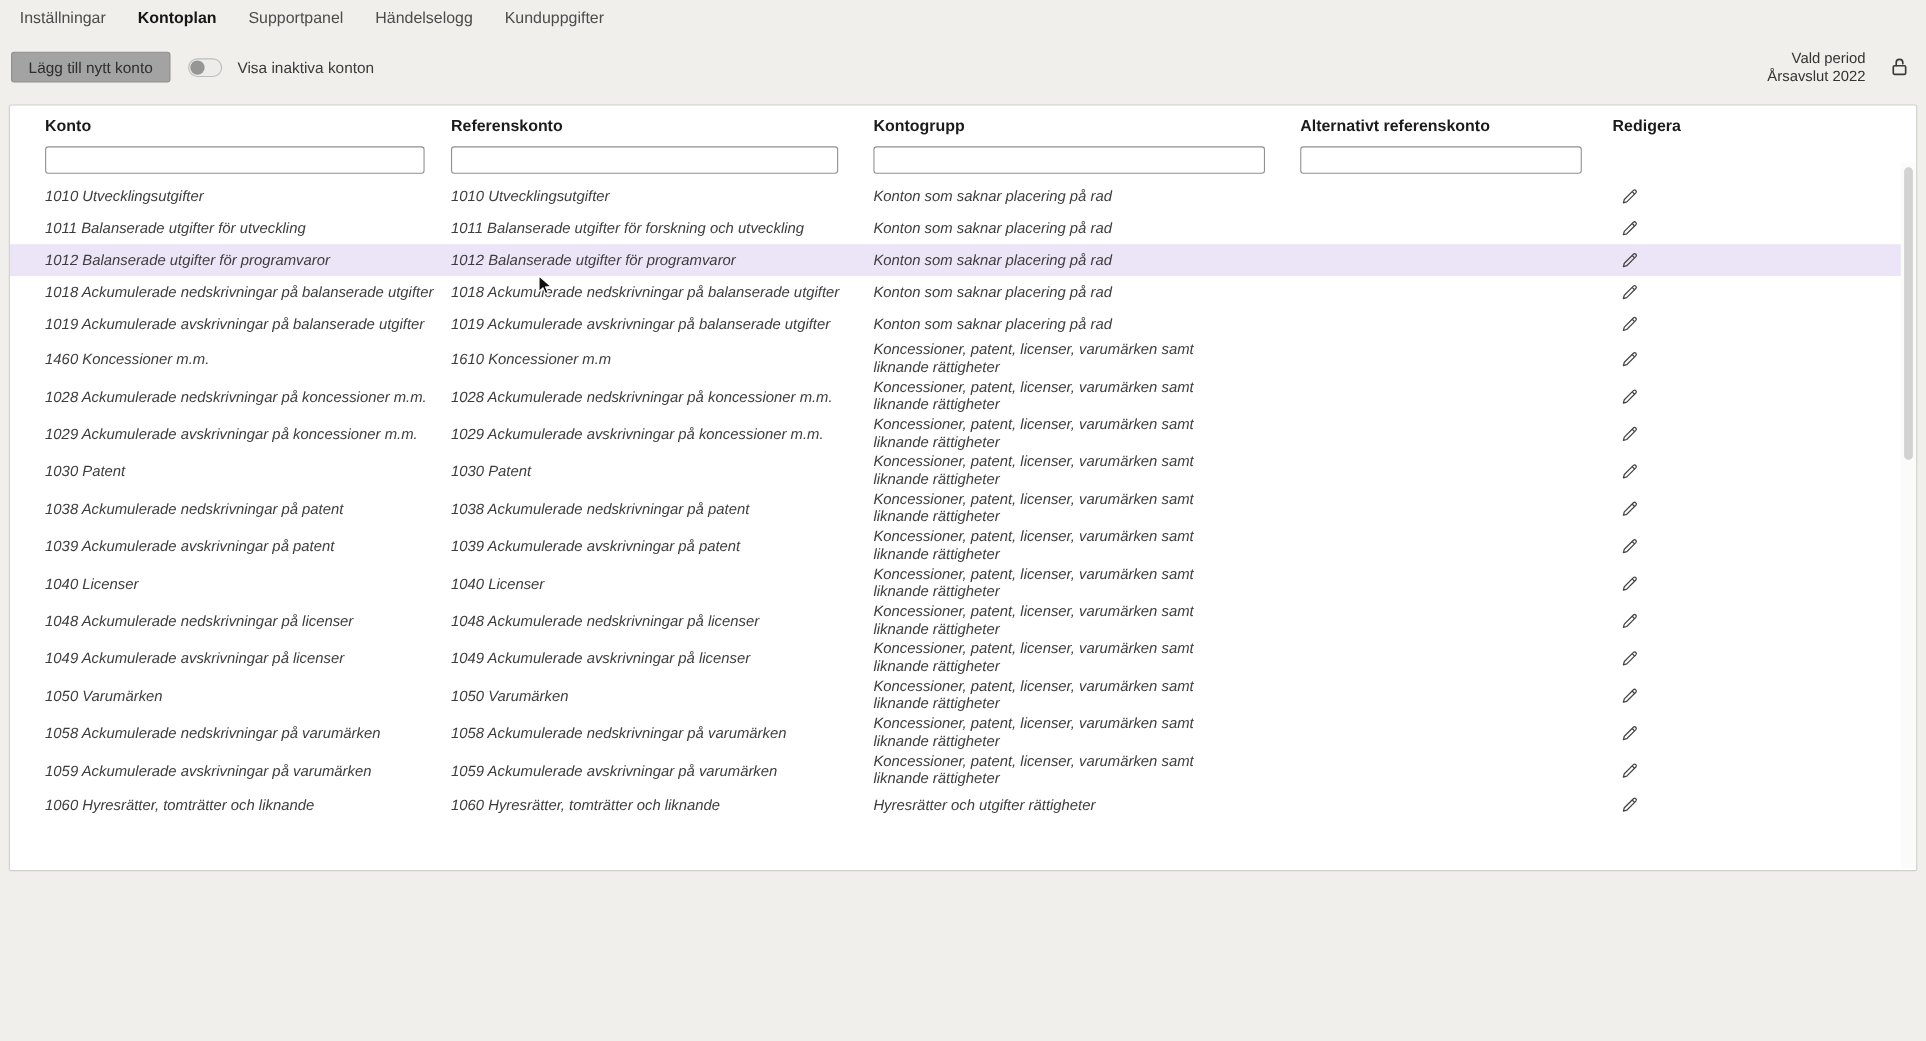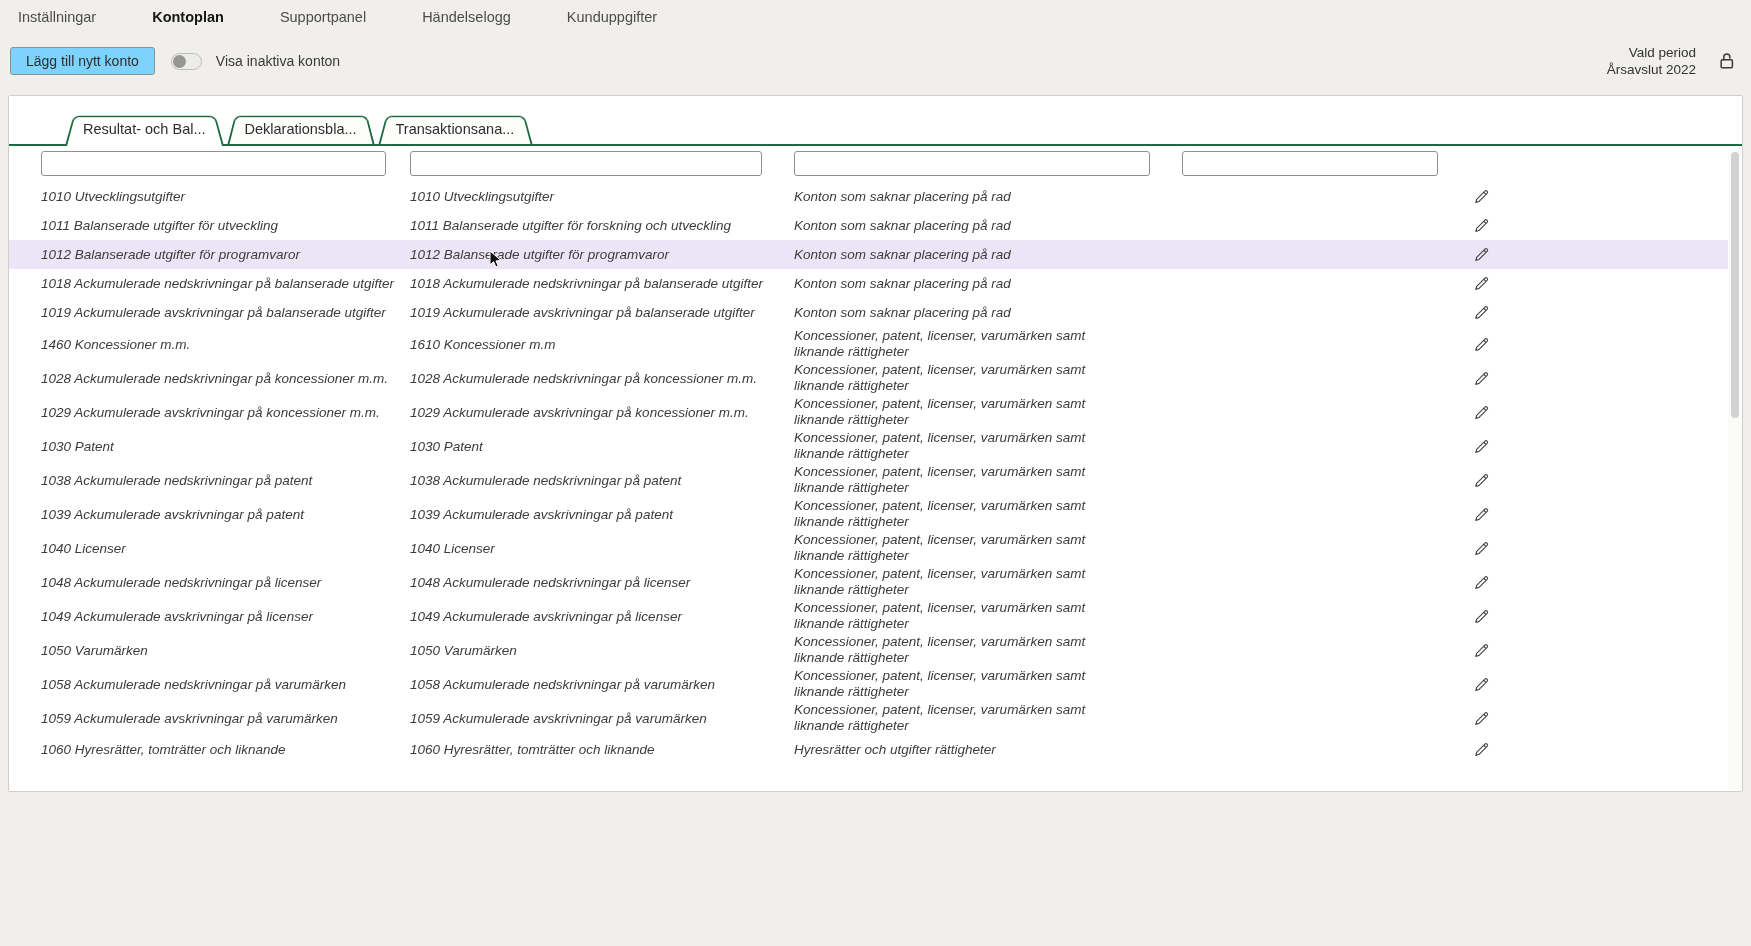--- a/index.html
+++ b/index.html
@@ -7,27 +7,27 @@
   body {
     background: #f0efec;
     font-family: "Liberation Sans", sans-serif;
     position: relative;
     overflow: hidden;
     color: #3c3c3c;
   }
   :root { --green: #1e6b41; --hl: #ece5f7; }
 
   
-  .topnav { display: flex; gap: 56px; padding: 9px 0 6px 18px; font-size: 14.5px; color: #4c4c4c; }
+  .topnav { display: flex; gap: 29px; padding: 9px 0 6px 18px; font-size: 14.5px; color: #4c4c4c; }
   .nav-item { cursor: pointer; white-space: nowrap; }
   .nav-item.active { font-weight: 700; color: #161616; }
 
   
   .toolbar { display: flex; align-items: center; height: 44px; padding: 0 14px 0 10px; margin-top: 8px; }
-  .add-btn { background: #7dd3fc; border: 1px solid #8f8f8f; border-radius: 3px; height: 28px; padding: 0 15px;
+  .add-btn { background: #a3a3a3; border: 1px solid #8f8f8f; border-radius: 3px; height: 28px; padding: 0 15px;
              font: 14px "Liberation Sans", sans-serif; color: #2e2e2e; cursor: pointer; }
   .toggle-wrap { display: flex; align-items: center; gap: 14px; margin-left: 16px; cursor: pointer; }
   .toggle { width: 31px; height: 17px; border-radius: 9px; background: #ececea; border: 1px solid #bdbdbb; position: relative; display: inline-block; }
   .knob { position: absolute; left: 1px; top: 1px; width: 13px; height: 13px; border-radius: 50%; background: #969694; }
   .toggle-label { font-size: 14px; color: #3a3a3a; }
   .period { margin-left: auto; display: flex; align-items: center; gap: 21px; }
   .period-text { text-align: right; font-size: 13.5px; color: #333; line-height: 17px; }
   .lock { display: inline-flex; }
 
   
@@ -96,32 +96,28 @@
     <span class="lock">
       <svg width="20" height="20" viewBox="0 0 24 24" fill="none" stroke="#3a3a3a" stroke-width="1.8" stroke-linecap="round">
         <rect x="5" y="10.5" width="13.5" height="9.5" rx="1.5"></rect>
         <path d="M8.2 10.5 V7.2 a3.6 3.6 0 0 1 7.2 0 V8.4"></path>
       </svg>
     </span>
   </div>
 </div>
 
 <div class="card">
-  <div class="tabbar">
-      <div class="tab active">
-        <span>Resultat- och Bal...</span>
-      </div>
-      <div class="tab">
-        <span>Deklarationsbla...</span>
-      </div>
-      <div class="tab">
-        <span>Transaktionsana...</span>
-      </div>
-    </div>
-
+
+  <div class="thead gridcols">
+    <div class="hcell">Konto</div>
+    <div class="hcell">Referenskonto</div>
+    <div class="hcell">Kontogrupp</div>
+    <div class="hcell">Alternativt referenskonto</div>
+    <div class="hcell">Redigera</div>
+  </div>
 
   <div class="filters gridcols">
     <div><input class="f1" type="text" value="" style=""></div>
     <div><input class="f2" type="text" value="" style=""></div>
     <div><input class="f3" type="text" value="" style=""></div>
     <div><input class="f4" type="text" value="" style=""></div>
     <div></div>
   </div>
 
   <div class="tbody">

